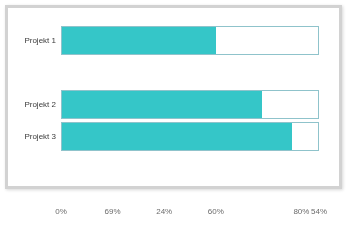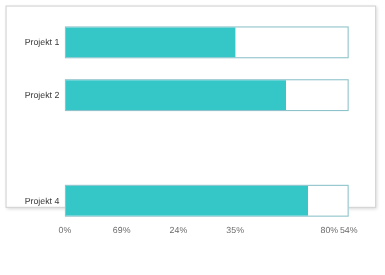--- a/index.html
+++ b/index.html
@@ -15,21 +15,21 @@
   }
 
   #chart-frame {
     position: absolute;
     left: 5px;
     top: 5px;
     width: 337px;
     height: 184px;
     box-sizing: border-box;
     background: #ffffff;
-    border: 1px solid #701a75;
+    border: 3px solid #701a75;
     box-shadow: 1px 1px 3px rgba(0,0,0,0.16);
   }
 
   #plot-area {
     position: absolute;
     left: 0;
     top: 0;
     width: 100%;
     height: 100%;
   }
@@ -96,38 +96,38 @@
 <div id="chart-frame" style="border-color: rgb(210, 210, 210);">
   <div id="plot-area">
 
     <div class="bar-row" style="top:18px;">
       <div class="bar-label" style="color: rgb(58, 58, 58);">Projekt 1</div>
       <div class="bar-track" style="border-color: rgb(143, 195, 203); background: rgb(255, 255, 255);">
         <div class="bar-fill" style="width: 60%; background: rgb(53, 198, 200);"></div>
       </div>
     </div>
 
-    <div class="bar-row" style="top:66px;">
+    <div class="bar-row" style="top:82px;">
       <div class="bar-label" style="color: rgb(58, 58, 58);">Projekt 2</div>
       <div class="bar-track" style="border-color: rgb(143, 195, 203); background: rgb(255, 255, 255);">
         <div class="bar-fill" style="width: 78%; background: rgb(53, 198, 200);"></div>
       </div>
     </div>
 
-
-    <div class="bar-row" style="top:162px;">
-      <div class="bar-label" style="color: rgb(58, 58, 58);">Projekt 4</div>
+    <div class="bar-row" style="top:114px;">
+      <div class="bar-label" style="color: rgb(58, 58, 58);">Projekt 3</div>
       <div class="bar-track" style="border-color: rgb(143, 195, 203); background: rgb(255, 255, 255);">
-        <div class="bar-fill" style="width: 86%; background: rgb(53, 198, 200);"></div>
+        <div class="bar-fill" style="width: 90%; background: rgb(53, 198, 200);"></div>
       </div>
     </div>
+
 
     <div id="x-axis">
       <span class="x-tick" style="left: 0%; color: rgb(107, 107, 107);">0%</span>
       <span class="x-tick" style="left: 20%; color: rgb(107, 107, 107);">69%</span>
       <span class="x-tick" style="left: 40%; color: rgb(107, 107, 107);">24%</span>
-      <span class="x-tick" style="left: 60%; color: rgb(107, 107, 107);">35%</span>
+      <span class="x-tick" style="left: 60%; color: rgb(107, 107, 107);">60%</span>
       <span class="x-tick" style="left: 80%; color: rgb(107, 107, 107); margin-left: 34px;">80%</span>
       <span class="x-tick" style="left: 100%; color: rgb(107, 107, 107);">54%</span>
     </div>
 
   </div>
 </div>
 
 </body></html>

